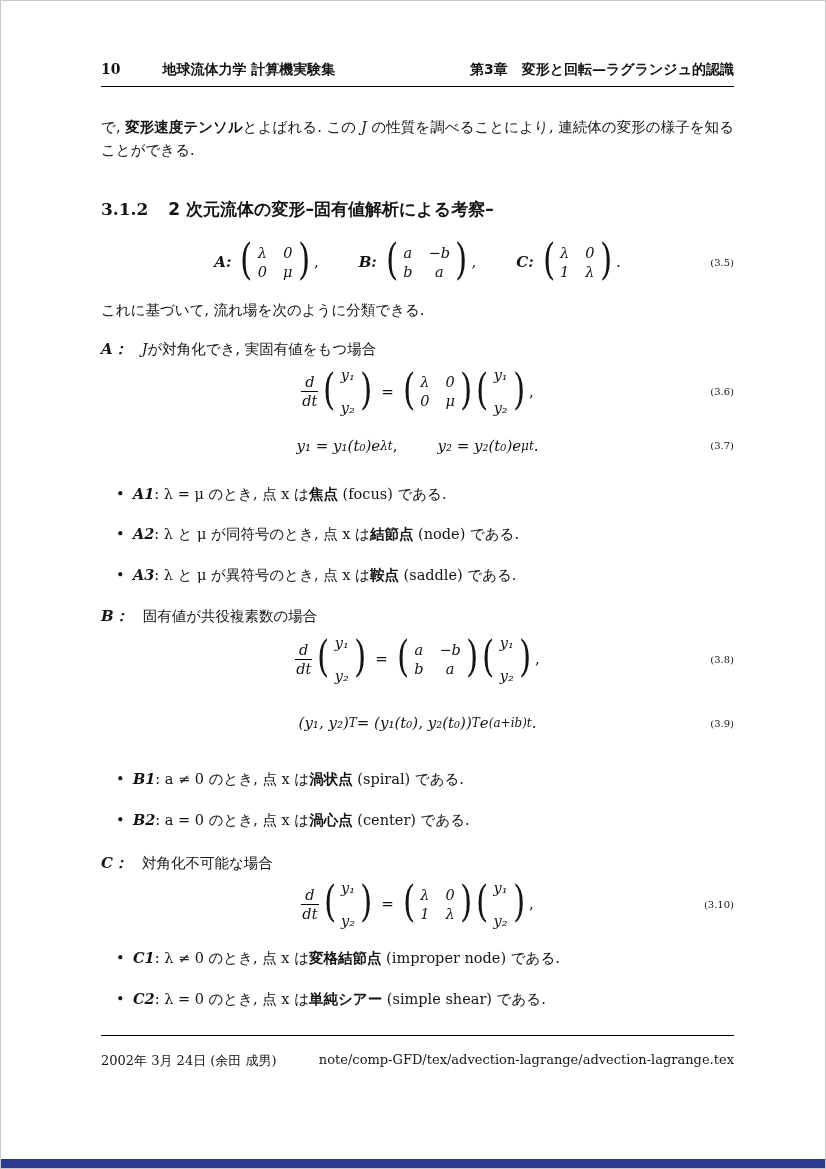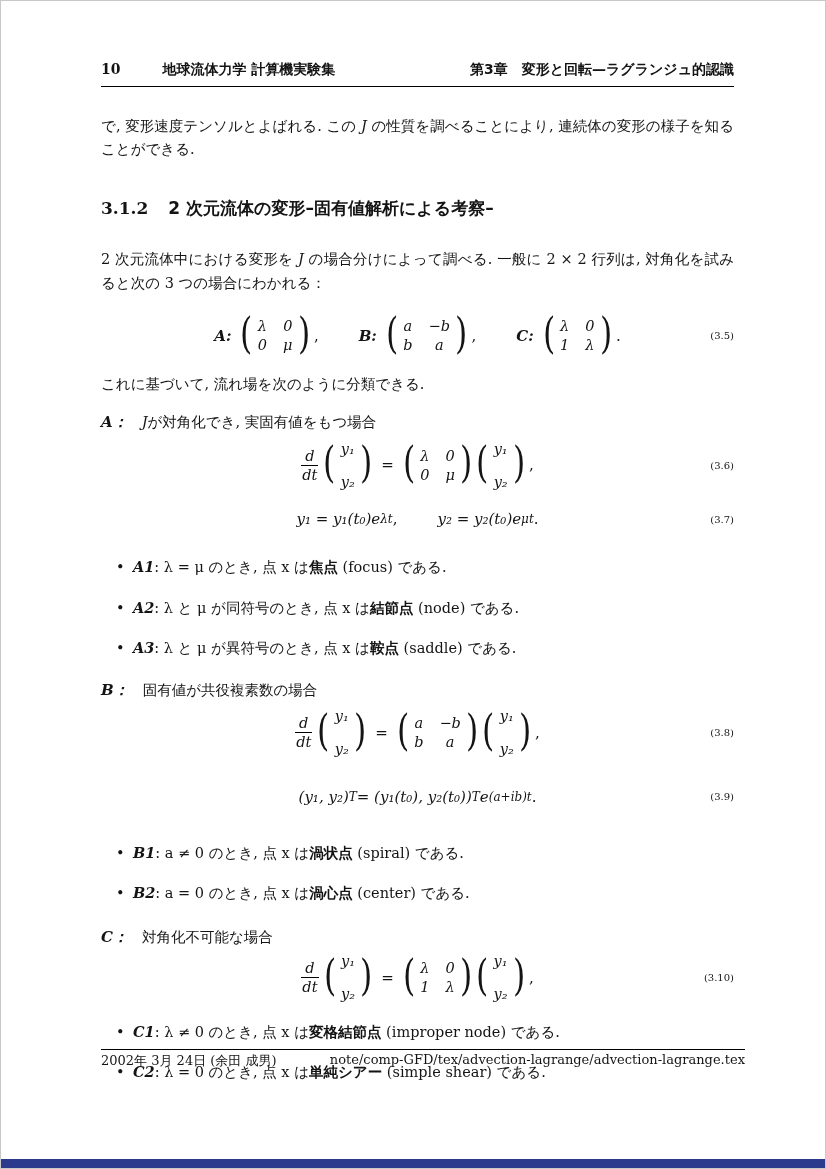--- a/index.html
+++ b/index.html
@@ -20,21 +20,21 @@
     padding-top:60px;
     font-weight:bold;font-size:14px;
     font-family:"DejaVu Sans","Liberation Sans",sans-serif;
   }
   .pgnum{margin-right:42px;font-family:"DejaVu Serif",serif;}
   .rtitle{margin-left:auto;}
   .header-rule{border:none;border-top:1.5px solid #000;margin:7px 0 0 0;}
   
   .para{font-size:14.5px;line-height:1.6;margin:28px 0 0 0;text-align:justify;}
   .m{font-style:italic;font-family:"DejaVu Serif","Liberation Serif",serif;}
-  .bold{font-weight:normal;}
+  .bold{font-weight:bold;}
   h2.section{
     margin:36px 0 0 0;font-size:17px;font-weight:bold;
     font-family:"DejaVu Sans","Liberation Sans",sans-serif;
   }
   .secnum{font-family:"DejaVu Serif",serif;}
   .sectitle{margin-left:20px;}
   
   .eqrow{
     position:relative;display:flex;justify-content:center;align-items:center;
     margin:12px 0 0 0;font-size:15px;min-height:58px;
@@ -67,22 +67,22 @@
   .caseline{margin:14px 0 0 0;font-size:14.5px;line-height:1.6;}
   .caseL{font-weight:bold;font-style:italic;margin-right:14px;font-size:15px;}
   
   .bullets{margin:24px 0 0 0;padding-left:32px;}
   .bullet{position:relative;margin:0 0 18px 0;font-size:14.5px;line-height:1.55;}
   .bdot{position:absolute;left:-17px;top:0;}
   .blabel{font-weight:bold;font-style:italic;}
   .bterm{font-weight:bold;}
   
   .doc-footer{
-    position:absolute;left:100px;right:80px;bottom:98px;
-    border-top:1px solid #000;padding-top:2px;
+    position:absolute;left:100px;right:91px;bottom:98px;
+    border-top:1px solid #000;padding-top:16px;
     display:flex;justify-content:space-between;
     font-size:13px;
   }
   .bottom-bar{position:absolute;left:0;right:0;bottom:0;height:9px;}
 </style>
 </head>
 <body>
 
 <div class="page">
   <div class="content">
@@ -91,21 +91,20 @@
       <span class="pgnum">10</span>
       <span class="ltitle">地球流体力学 計算機実験集</span>
       <span class="rtitle">第3章　変形と回転—ラグランジュ的認識</span>
     </div>
     <hr class="header-rule">
 
     <p class="para"><span>で, </span><span class="bold">変形速度テンソル</span><span>とよばれる. この </span><span class="m">J</span><span> の性質を調べることにより, 連続体の変形の様子を知ることができる.</span></p>
 
     <h2 class="section"><span class="secnum">3.1.2</span><span class="sectitle">2 次元流体の変形–固有値解析による考察–</span></h2>
 
-    <p class="para"><span>2 次元流体中における変形を </span><span class="m">J</span><span> の場合分けによって調べる. 一般に 2 × 2 行列は, 対角化を試みると次の 3 つの場合にわかれる：</span></p>
 
     <div class="eqrow">
       <span class="caselbl">A:</span>
       <span class="matrix">
         <span class="paren">(</span>
         <span class="mcells">
             <span>λ</span>
             <span>0</span>
             <span>0</span>
             <span>μ</span>

